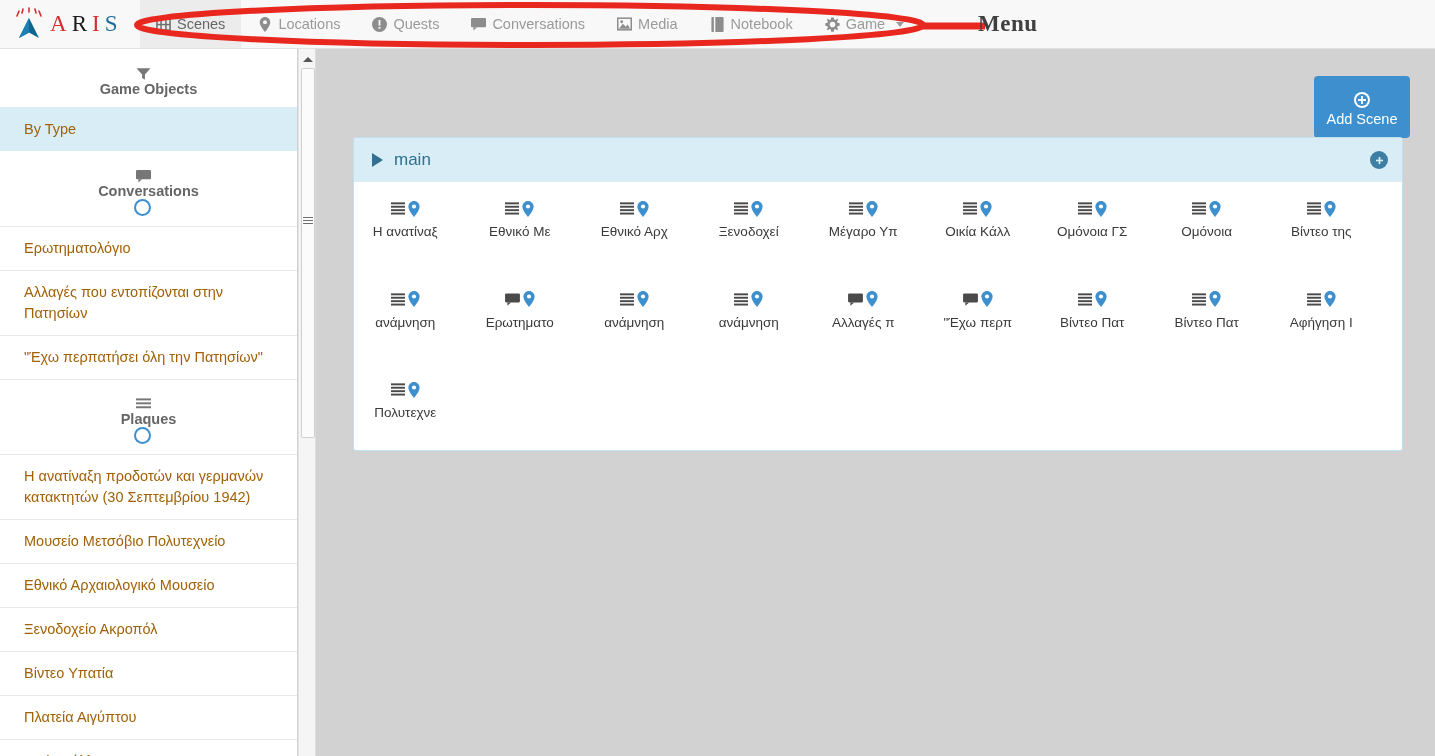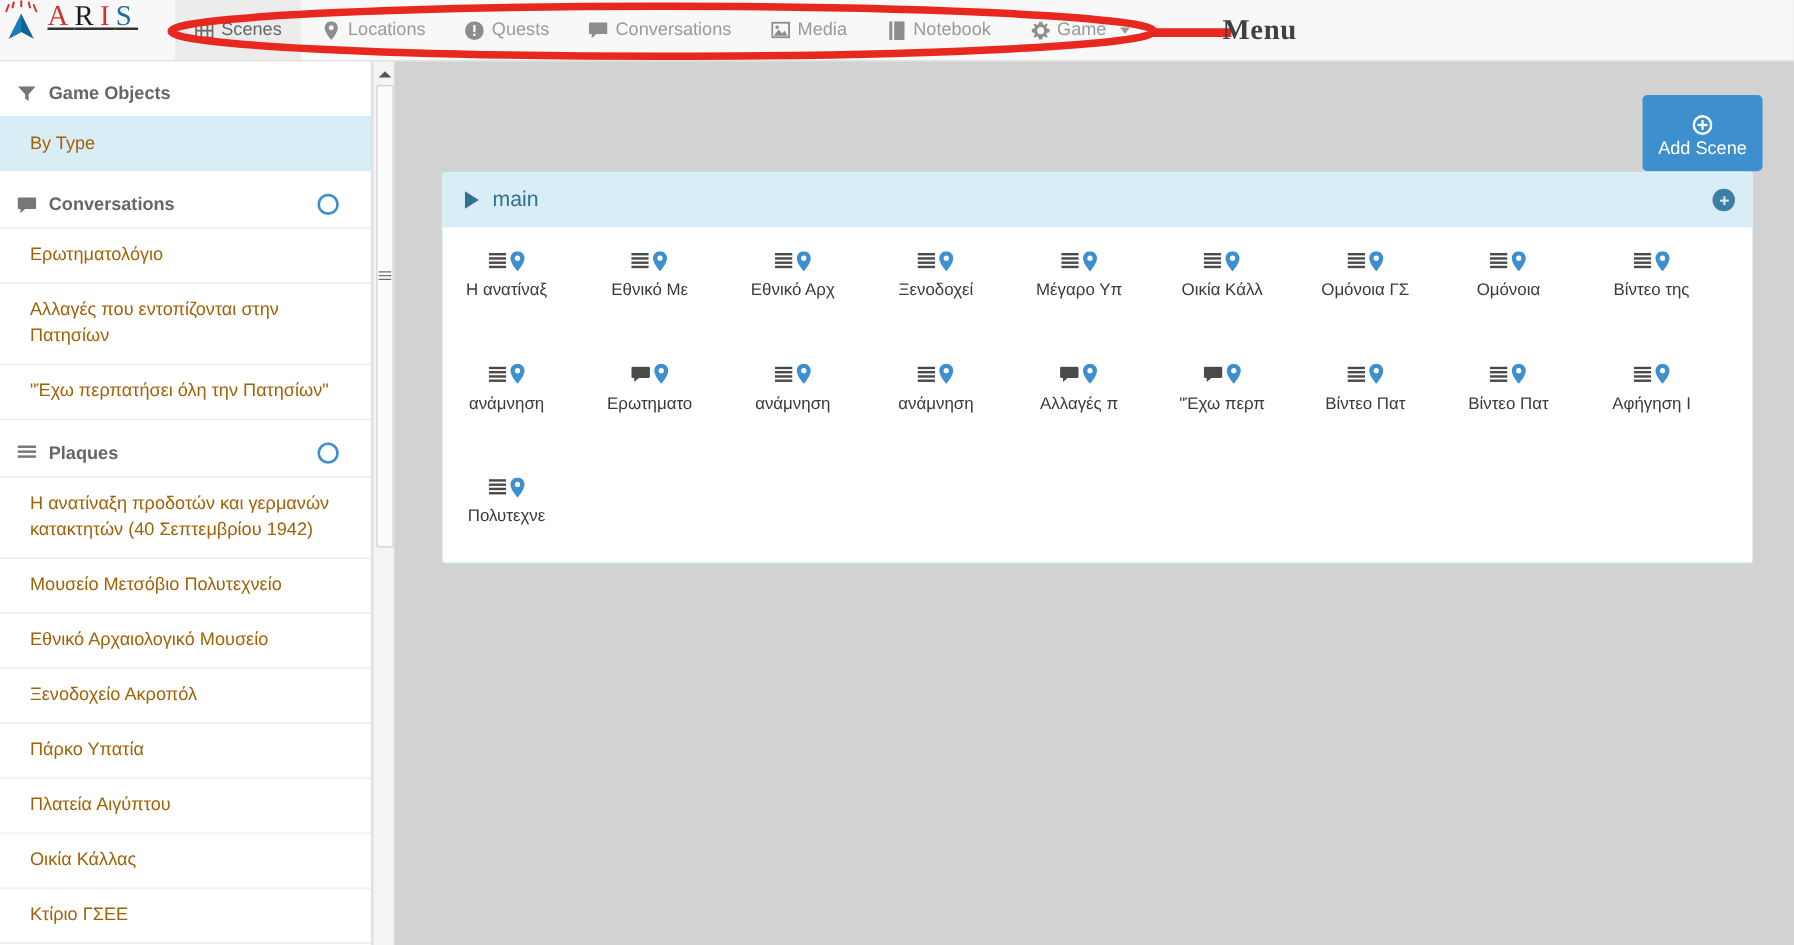--- a/index.html
+++ b/index.html
@@ -18,23 +18,23 @@
   #topbar {
     position: absolute; top: 0; left: 0;
     width: 1435px; height: 49px;
     background: #f8f8f8;
     border-bottom: 1px solid #e2e2e2;
     display: flex; align-items: stretch;
     z-index: 5;
   }
   #brand {
     width: 140px; height: 48px;
-    display: flex; 
+    display: flex; align-items: center;
+    padding-left: 12px;
     position: relative;
-    text-decoration: underline;
   }
   .logo-mark { width: 34px; height: 34px; position: relative; }
   .logo-text {
     font-size: 23px; letter-spacing: 5px;
     color: #222; margin-left: 4px;
     font-family: "Liberation Serif", serif;
   }
   .logo-text .a { color: #d32f2f; }
   .logo-text .r { color: #1b1b1b; }
   .logo-text .i { color: #d32f2f; }
@@ -84,21 +84,21 @@
   #sidebar {
     position: absolute; top: 49px; left: 0;
     width: 297px; height: 707px;
     background: #ffffff;
     overflow: hidden;
   }
   .side-section { padding: 0; }
   .side-head {
     display: flex; align-items: center;
     padding: 18px 14px 10px 14px;
-    color: #666; font-weight: bold; font-size: 14.5px;
+    color: #666; font-weight: bold; font-size: 14.5px; flex-direction: column;
   }
   .side-head .sh-ico {
     width: 17px; margin-right: 8px;
     display: inline-flex; align-items: center; color: #777;
   }
   .side-head .sh-label { flex: 1; }
   .add-circle {
     width: 17px; height: 17px; border-radius: 50%;
     background: #3d8fcd; color: #fff;
     display: inline-flex; align-items: center; justify-content: center;
@@ -391,25 +391,25 @@
       <span class="sh-label">Plaques</span>
       <span class="add-circle">
         <svg viewBox="0 0 14 14" width="13" height="13" fill="currentColor">
           <circle cx="7" cy="7" r="7"></circle>
           <rect x="6.1" y="3.2" width="1.8" height="7.6" fill="#fff"></rect>
           <rect x="3.2" y="6.1" width="7.6" height="1.8" fill="#fff"></rect>
         </svg>
       </span>
     </div>
     <div class="side-list">
-      <div class="side-item">Η ανατίναξη προδοτών και γερμανών κατακτητών (40 Σεπτεμβρίου 1942)</div>
+      <div class="side-item">Η ανατίναξη προδοτών και γερμανών κατακτητών (30 Σεπτεμβρίου 1942)</div>
       <div class="side-item">Μουσείο Μετσόβιο Πολυτεχνείο</div>
       <div class="side-item">Εθνικό Αρχαιολογικό Μουσείο</div>
       <div class="side-item">Ξενοδοχείο Ακροπόλ</div>
-      <div class="side-item">Πάρκο Υπατία</div>
+      <div class="side-item">Βίντεο Υπατία</div>
       <div class="side-item">Πλατεία Αιγύπτου</div>
       <div class="side-item">Οικία Κάλλας</div>
       <div class="side-item">Κτίριο ΓΣΕΕ</div>
     </div>
   </div>
 </div>
 
 <div id="side-scroll">
   <span class="sb-up">
       <i></i>

